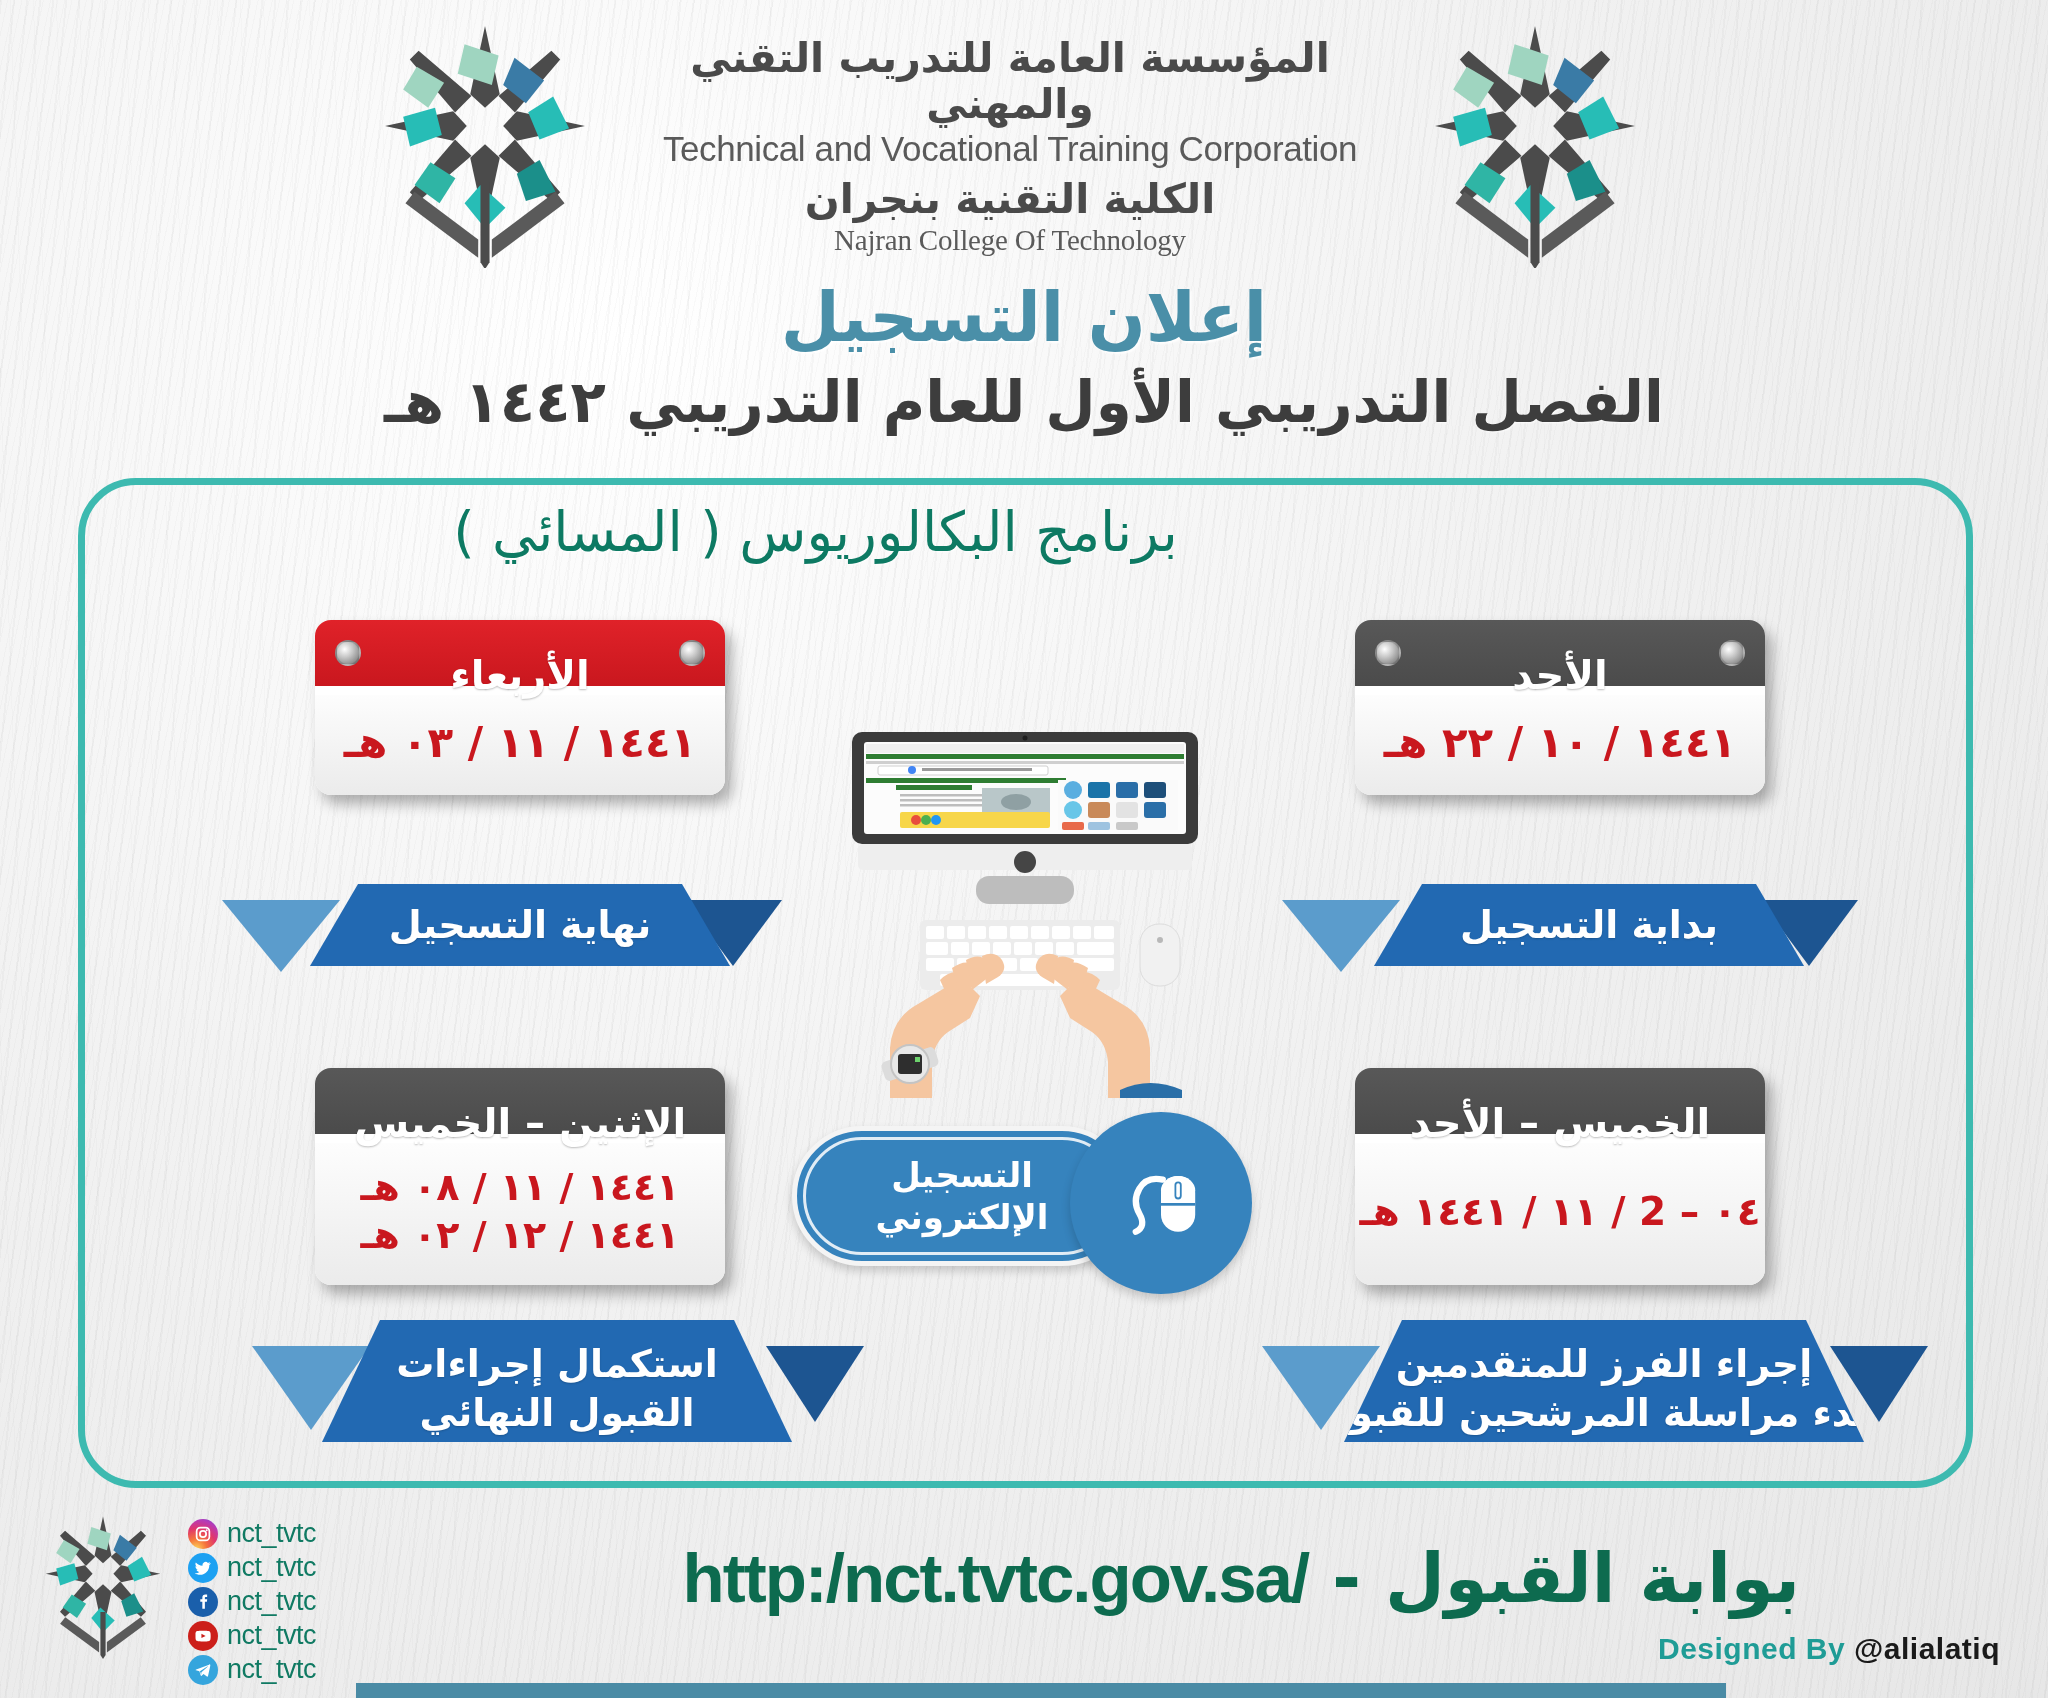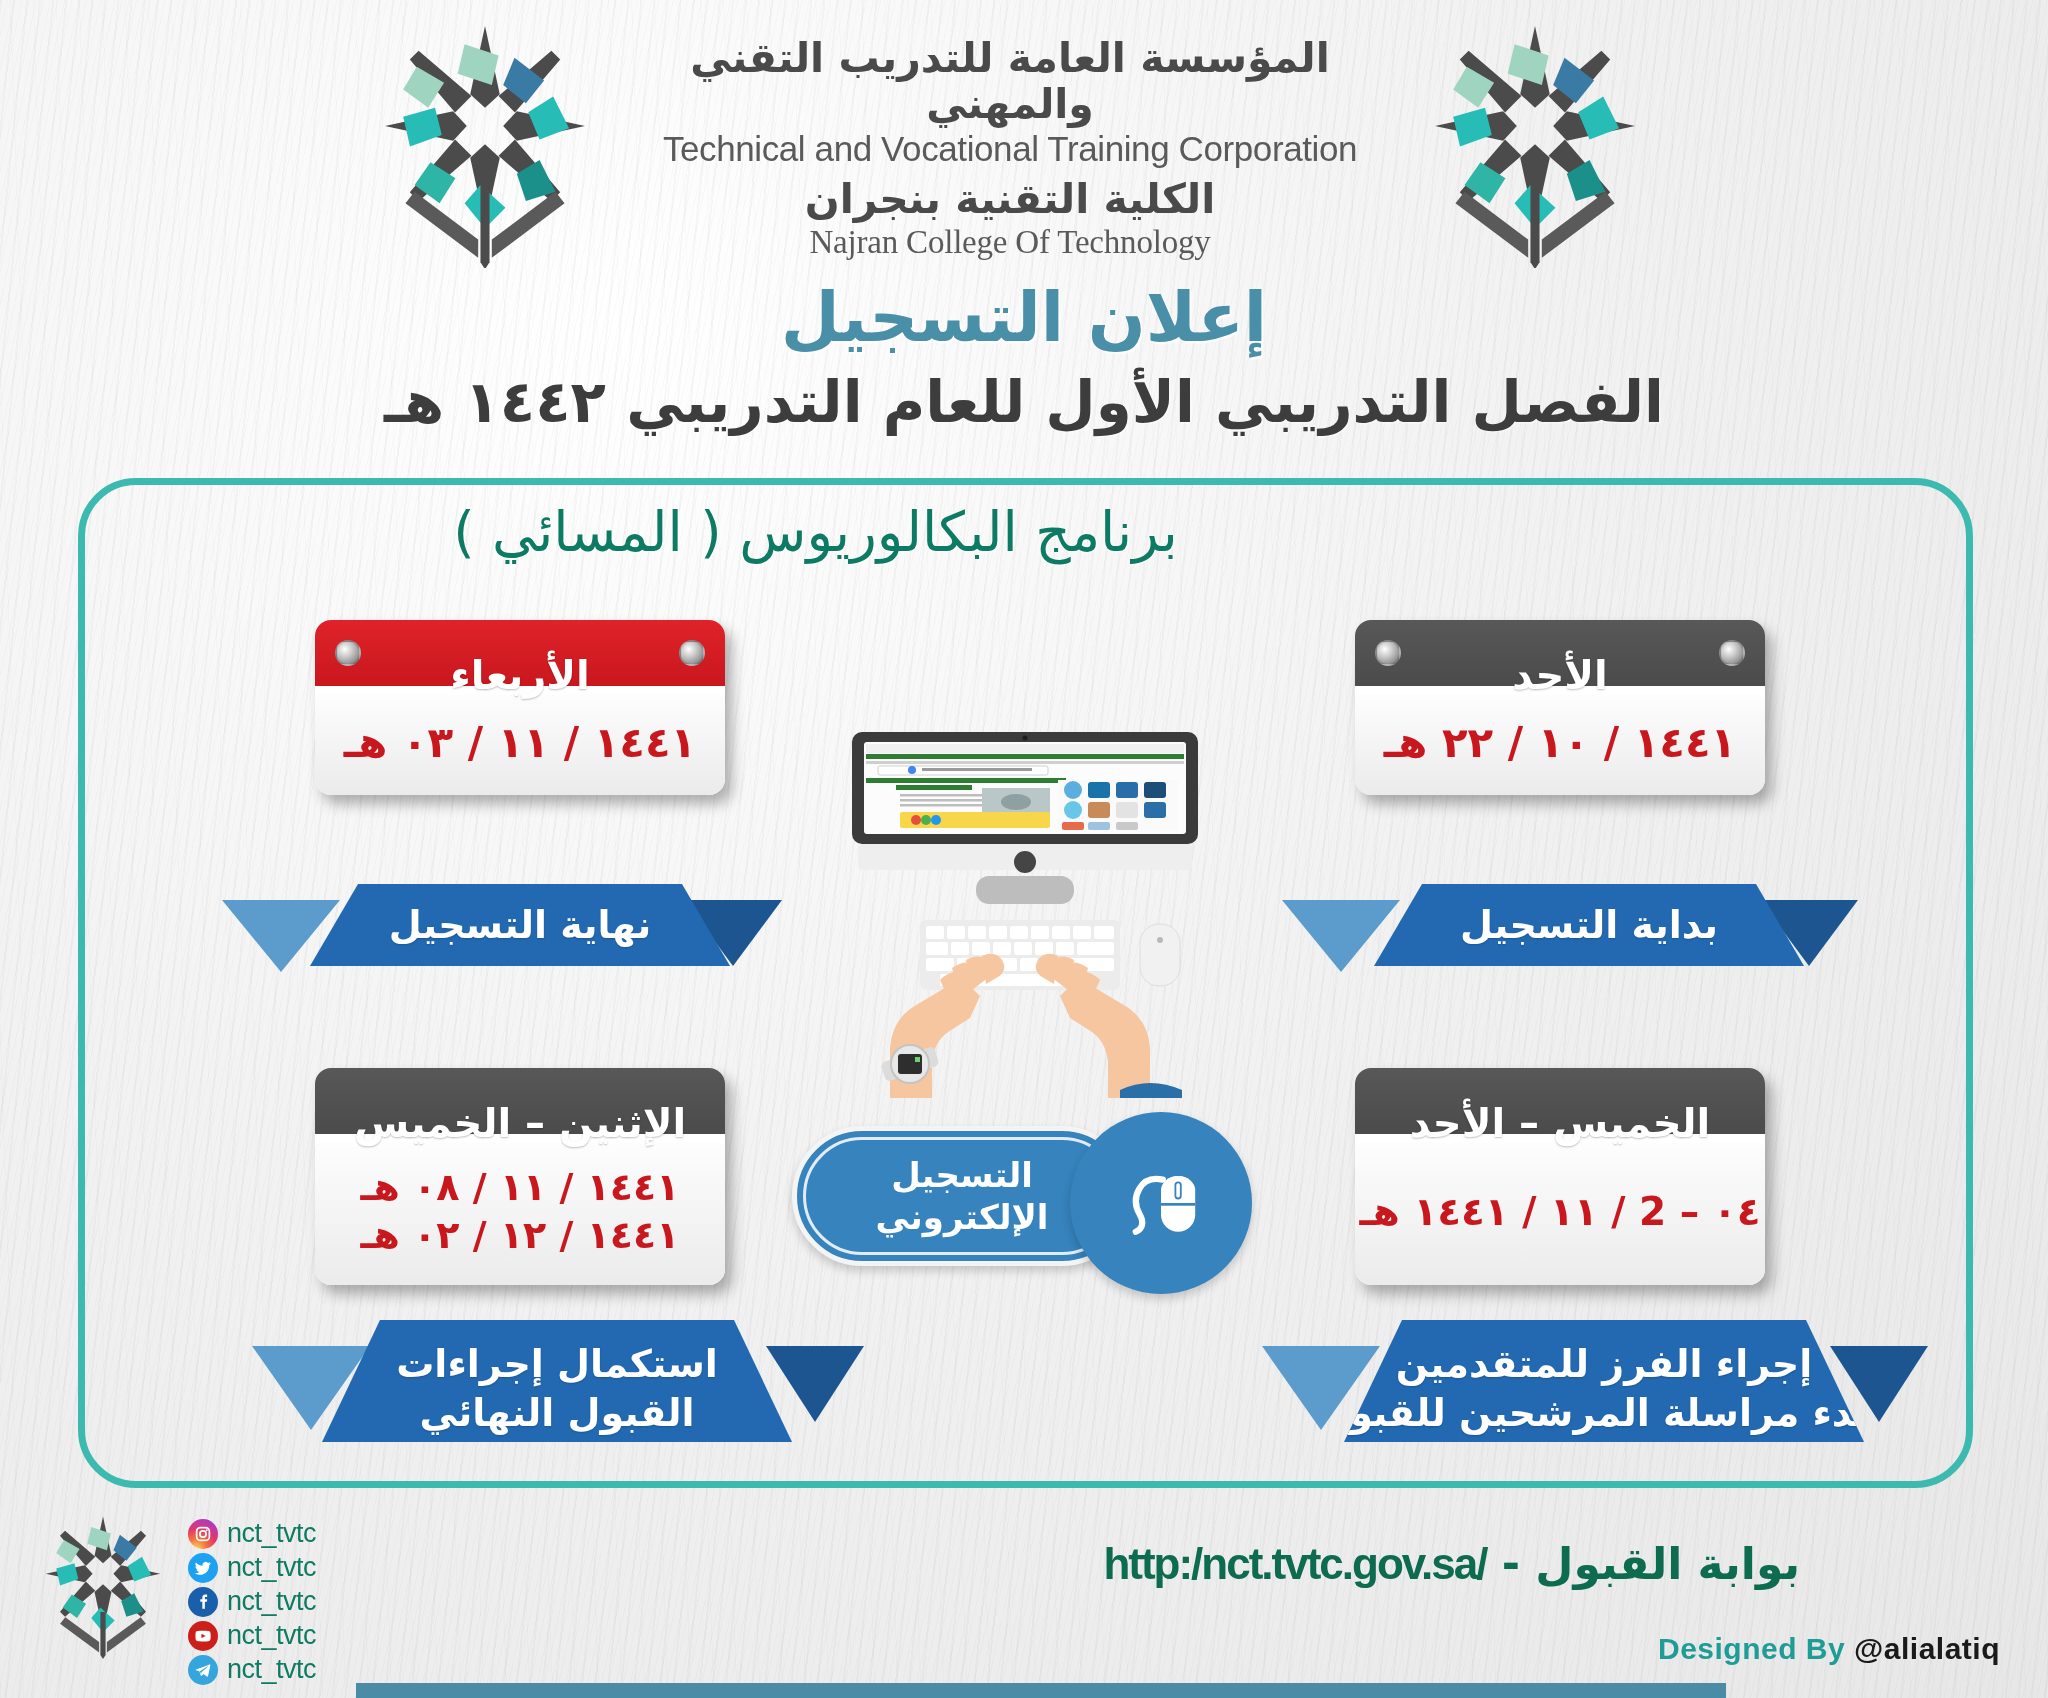--- a/index.html
+++ b/index.html
@@ -17,21 +17,21 @@
 
   
   .header{position:absolute;top:8px;left:0;width:1876px;height:270px;}
   .logo-left{position:absolute;left:1420px;top:10px;width:230px;height:250px;}
   .logo-right{position:absolute;left:370px;top:10px;width:230px;height:250px;}
   .logo svg{width:100%;height:100%;}
   .hdr-text{position:absolute;left:620px;top:28px;width:780px;text-align:center;}
   .hdr-ar1{font-size:41px;font-weight:bold;color:#4a4a4a;letter-spacing:-1px;line-height:1.12;}
   .hdr-en1{font-size:35px;color:#5a5a5a;letter-spacing:-.4px;line-height:1.22;font-family:"Liberation Sans",sans-serif;direction:ltr;}
   .hdr-ar2{font-size:41px;font-weight:bold;color:#4a4a4a;line-height:1.18;margin-top:4px;}
-  .hdr-en2{font-size:33px;color:#5a5a5a;letter-spacing:-.2px;line-height:1.18;font-family:"Liberation Serif",serif;direction:ltr;}
+  .hdr-en2{font-size:29px;color:#5a5a5a;letter-spacing:-.2px;line-height:1.18;font-family:"Liberation Serif",serif;direction:ltr;}
 
   .title-main{position:absolute;top:278px;left:0;width:2048px;text-align:center;
     font-size:68px;font-weight:bold;color:#4a8fa8;
     text-shadow:2px 2px 2px rgba(255,255,255,.9);}
   .title-sub{position:absolute;top:368px;left:0;width:2048px;text-align:center;
     font-size:58px;font-weight:bold;color:#3d3d3d;
     text-shadow:1px 1px 2px rgba(255,255,255,.8);}
 
   
   .box{
@@ -119,21 +119,21 @@
 
   
   .foot-logo{position:absolute;left:38px;top:1512px;width:130px;height:150px;}
   .social{position:absolute;left:188px;top:1518px;width:180px;}
   .soc-row{display:flex;align-items:center;gap:9px;margin-bottom:3px;direction:ltr;}
   .soc-ic{width:30px;height:30px;border-radius:50%;flex:0 0 30px;
     display:flex;align-items:center;justify-content:center;}
   .soc-ic svg{width:18px;height:18px;}
   .soc-tx{font-size:27px;color:#107a63;font-family:"Liberation Sans",sans-serif;letter-spacing:-.5px;}
   .url-line{position:absolute;left:0;top:1538px;width:1800px;text-align:right;
-    direction:rtl;font-size:44px;font-weight:bold;color:#0d6b4f;
+    direction:rtl;font-size:69px;font-weight:bold;color:#0d6b4f;
     padding-left:0;padding-right:0;}
   .url-line .u{font-family:"Liberation Sans",sans-serif;direction:ltr;unicode-bidi:embed;letter-spacing:-2px;}
   .credit{position:absolute;right:48px;top:1632px;font-size:30px;font-weight:bold;direction:ltr;
     font-family:"Liberation Sans",sans-serif;letter-spacing:.5px;}
   .credit .by{color:#1f9c96;}
   .credit .at{color:#1a1a1a;}
   .foot-bar{position:absolute;left:356px;top:1683px;width:1370px;height:26px;background:#4a8ba5;}
 </style>
 </head>
 <body>

